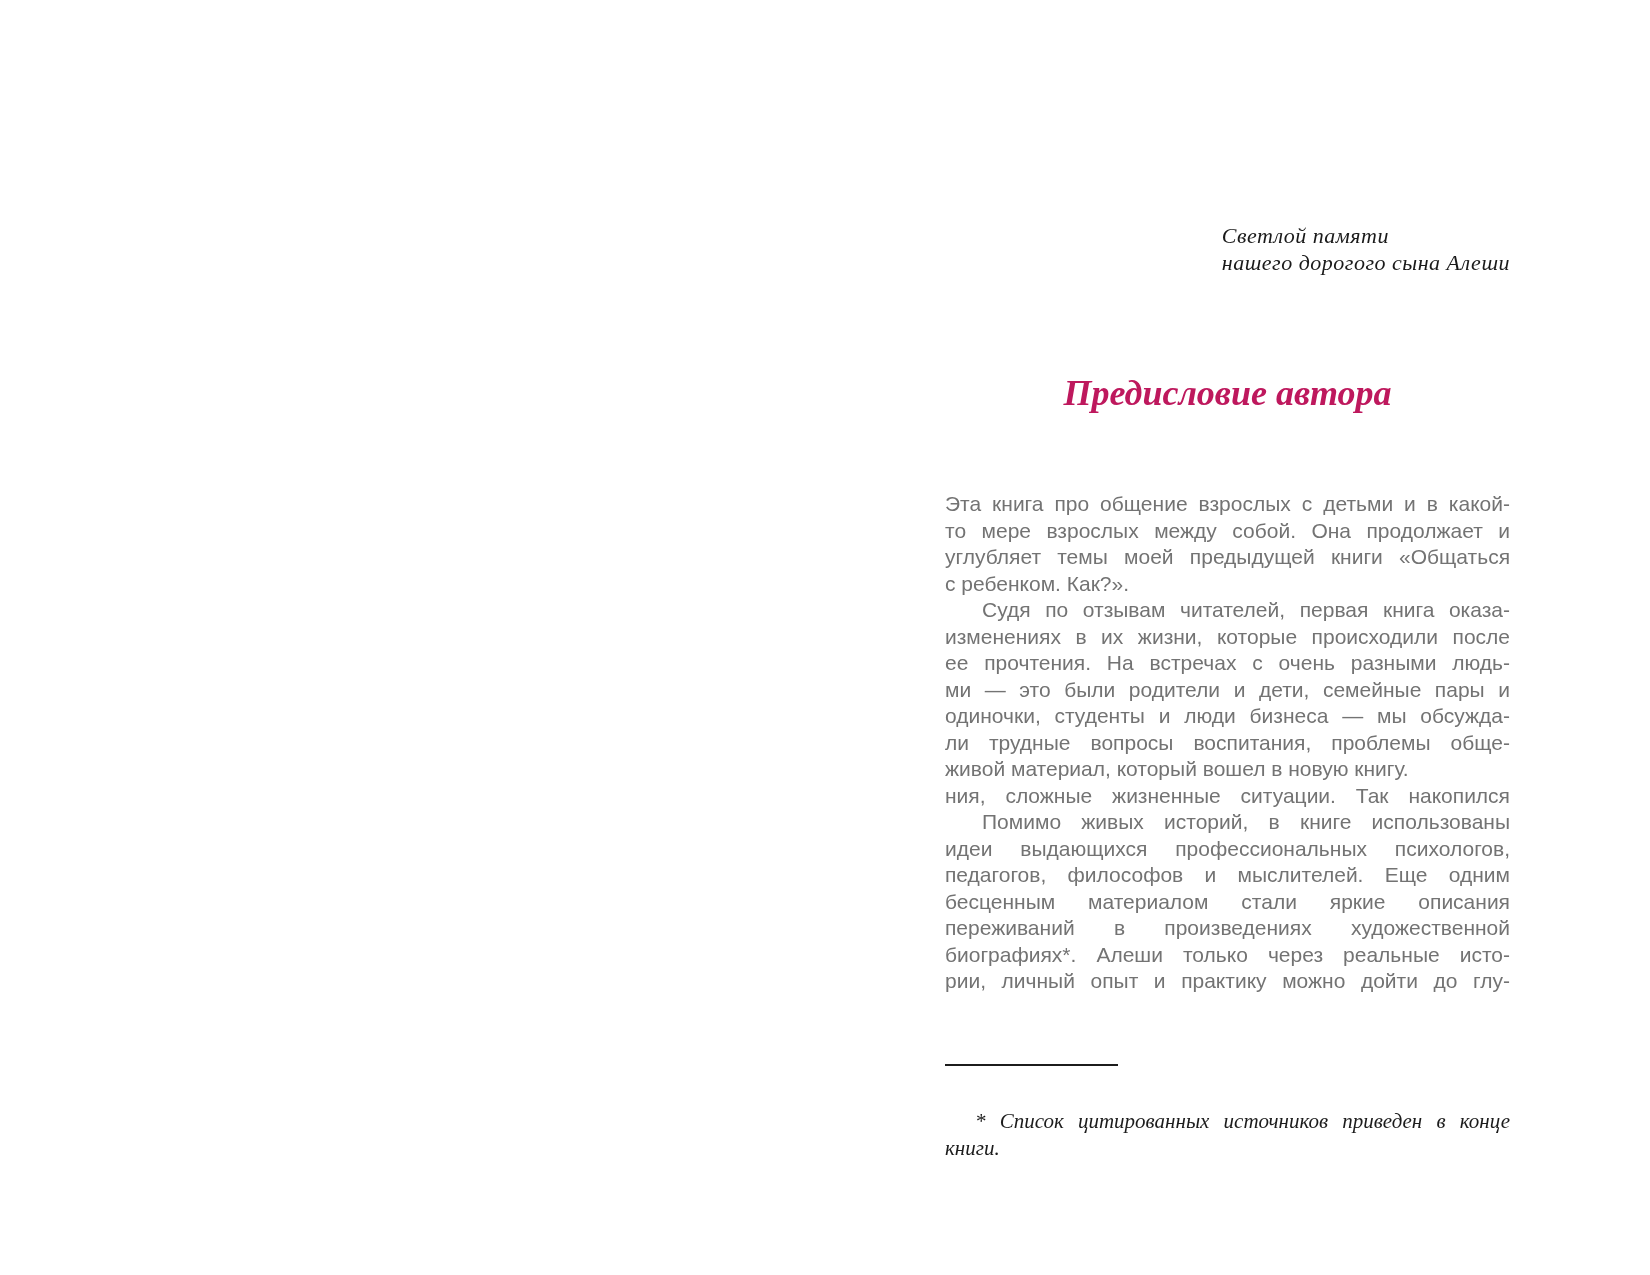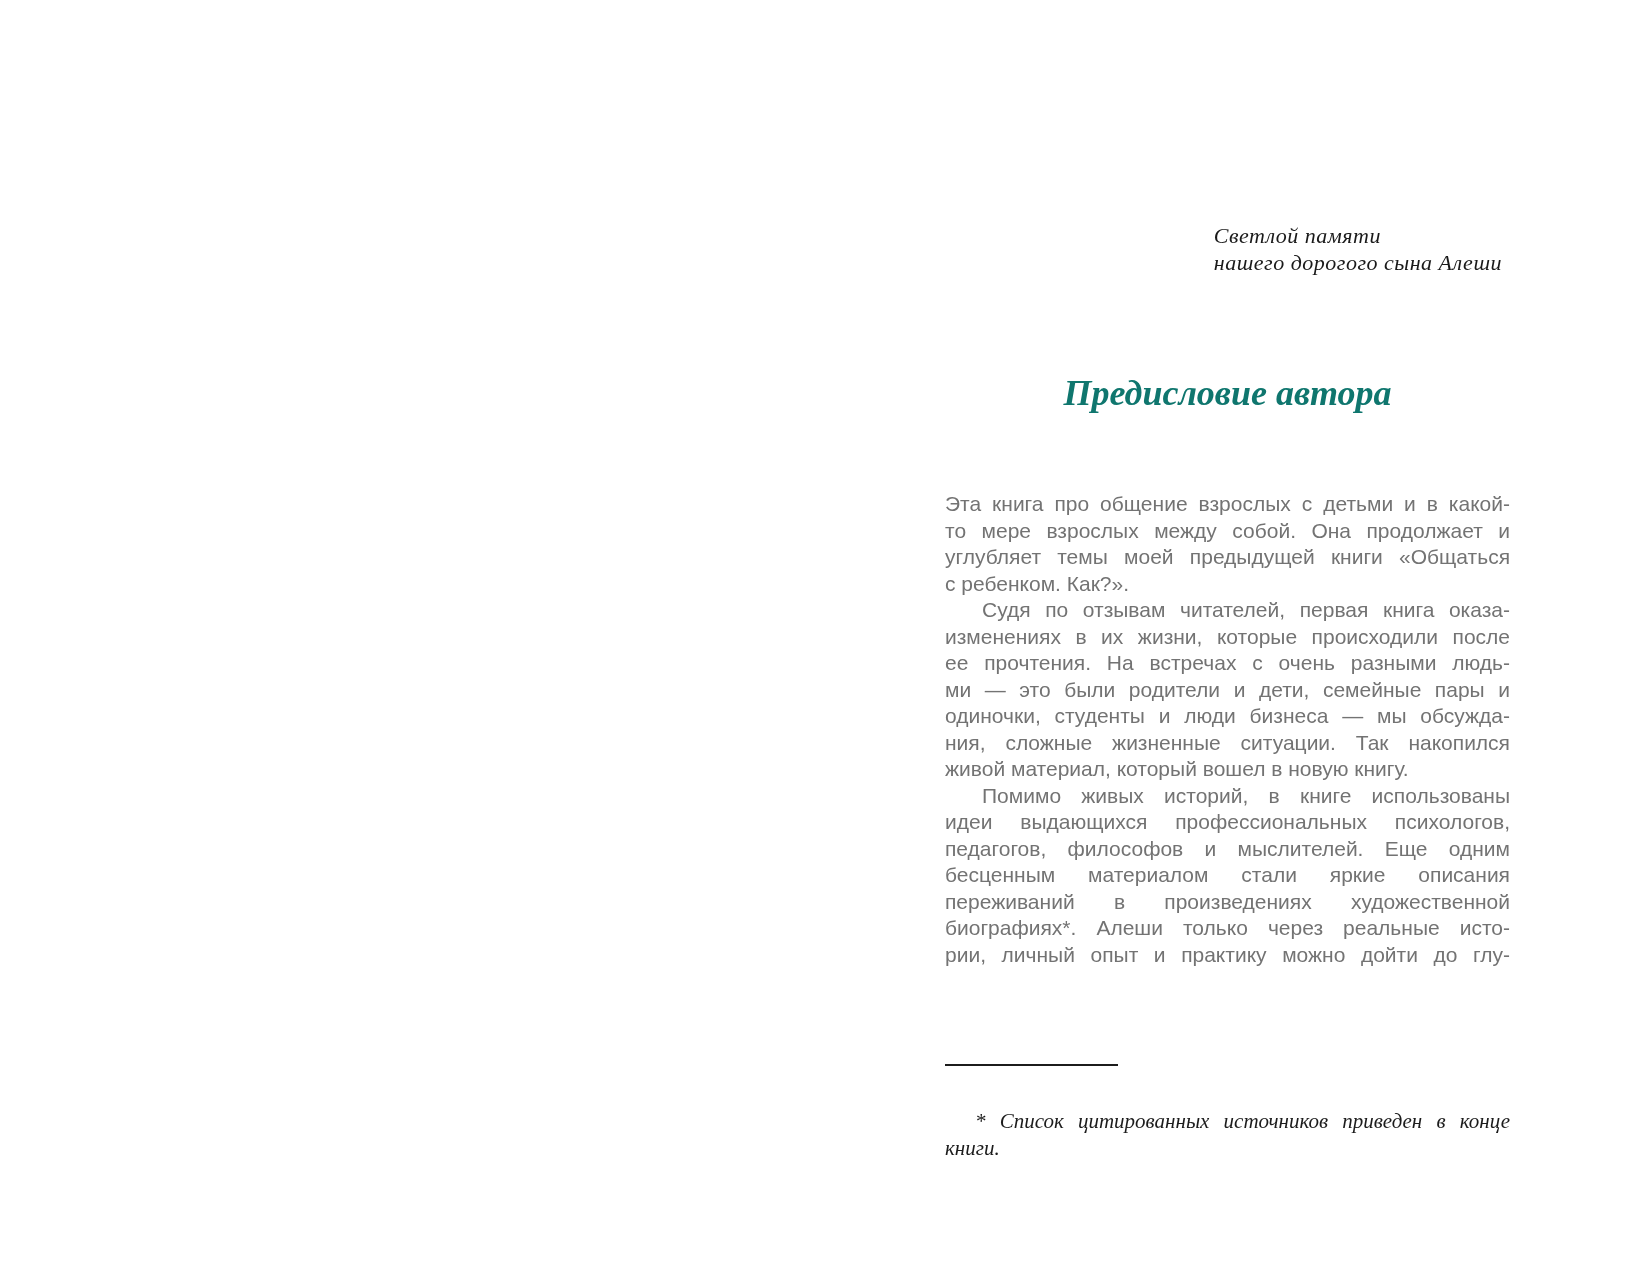--- a/index.html
+++ b/index.html
@@ -12,21 +12,21 @@
     width: 1650px;
     height: 1275px;
     background: #ffffff;
     overflow: hidden;
     font-family: "Liberation Sans", sans-serif;
     color: #1a1a1a;
   }
   
   .dedication {
     position: absolute;
-    right: 148px;
+    right: 140px;
     top: 222px;
     text-align: right;
     font-family: "Liberation Serif", serif;
     font-style: italic;
     font-size: 22px;
     line-height: 27px;
     letter-spacing: 0.5px;
     white-space: nowrap;
   }
   
@@ -34,21 +34,21 @@
     position: absolute;
     left: 945px;
     top: 371px;
     width: 565px;
     text-align: center;
     font-family: "Liberation Serif", serif;
     font-style: italic;
     font-weight: bold;
     font-size: 36px;
     line-height: 44px;
-    color: #0f766e;
+    color: #be185d;
   }
   
   .body-block {
     position: absolute;
     left: 945px;
     top: 491px;
     width: 565px;
     font-family: "Liberation Sans", sans-serif;
     font-size: 21px;
     line-height: 26.5px;
@@ -99,22 +99,23 @@
   <div class="body-block">
       <div class="line justify">Эта книга про общение взрослых с детьми и в какой-</div>
       <div class="line justify">то мере взрослых между собой. Она продолжает и</div>
       <div class="line justify">углубляет темы моей предыдущей книги «Общаться</div>
       <div class="line">с ребенком. Как?».</div>
       <div class="line justify" style="padding-left: 37px;">Судя по отзывам читателей, первая книга оказа-</div>
       <div class="line justify">изменениях в их жизни, которые происходили после</div>
       <div class="line justify">ее прочтения. На встречах с очень разными людь-</div>
       <div class="line justify">ми — это были родители и дети, семейные пары и</div>
       <div class="line justify">одиночки, студенты и люди бизнеса — мы обсужда-</div>
+      <div class="line justify">ли трудные вопросы воспитания, проблемы обще-</div>
+      <div class="line">живой материал, который вошел в новую книгу.</div>
       <div class="line justify">ния, сложные жизненные ситуации. Так накопился</div>
-      <div class="line">живой материал, который вошел в новую книгу.</div>
       <div class="line justify" style="padding-left: 37px;">Помимо живых историй, в книге использованы</div>
       <div class="line justify">идеи выдающихся профессиональных психологов,</div>
       <div class="line justify">педагогов, философов и мыслителей. Еще одним</div>
       <div class="line justify">бесценным материалом стали яркие описания</div>
       <div class="line justify">переживаний в произведениях художественной</div>
       <div class="line justify">биографиях*. Алеши только через реальные исто-</div>
       <div class="line justify">рии, личный опыт и практику можно дойти до глу-</div>
     </div>
 
   <div class="footnote-rule"></div>

